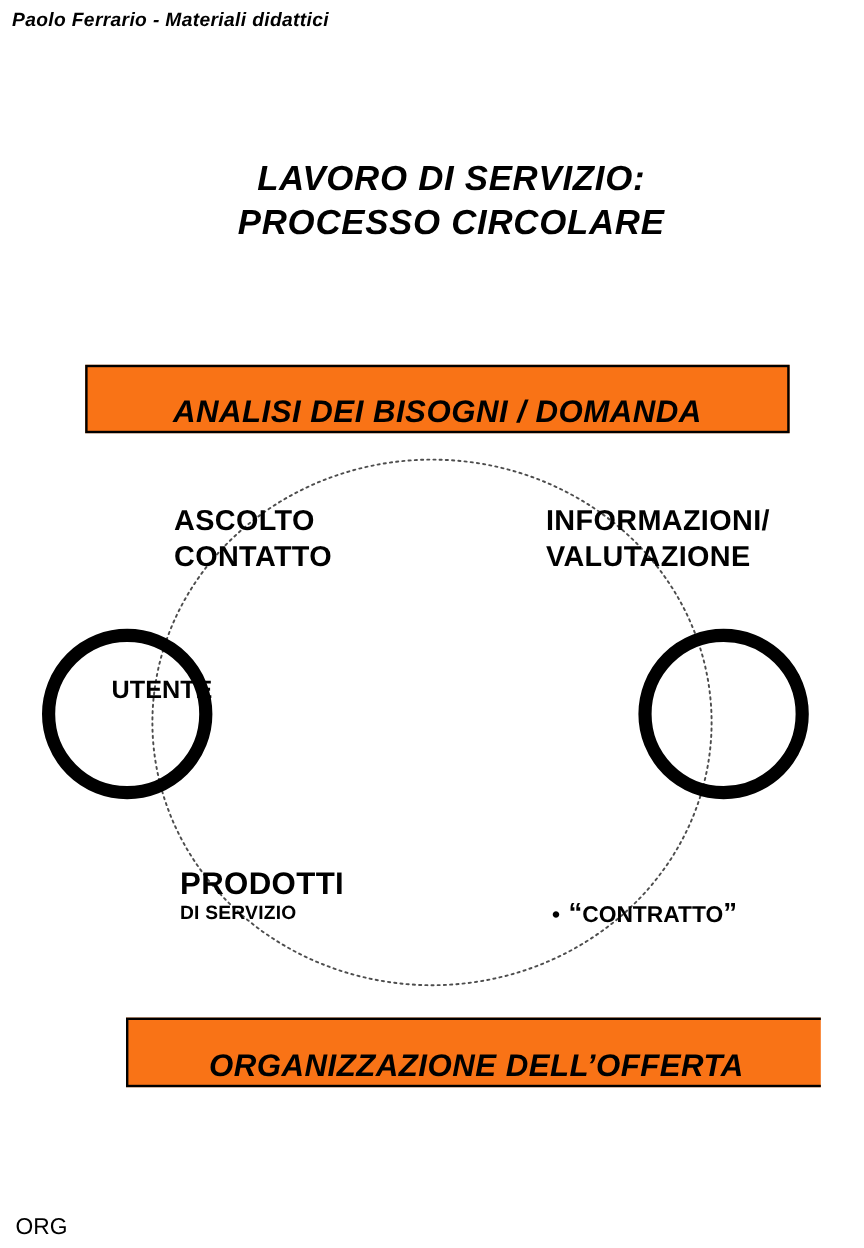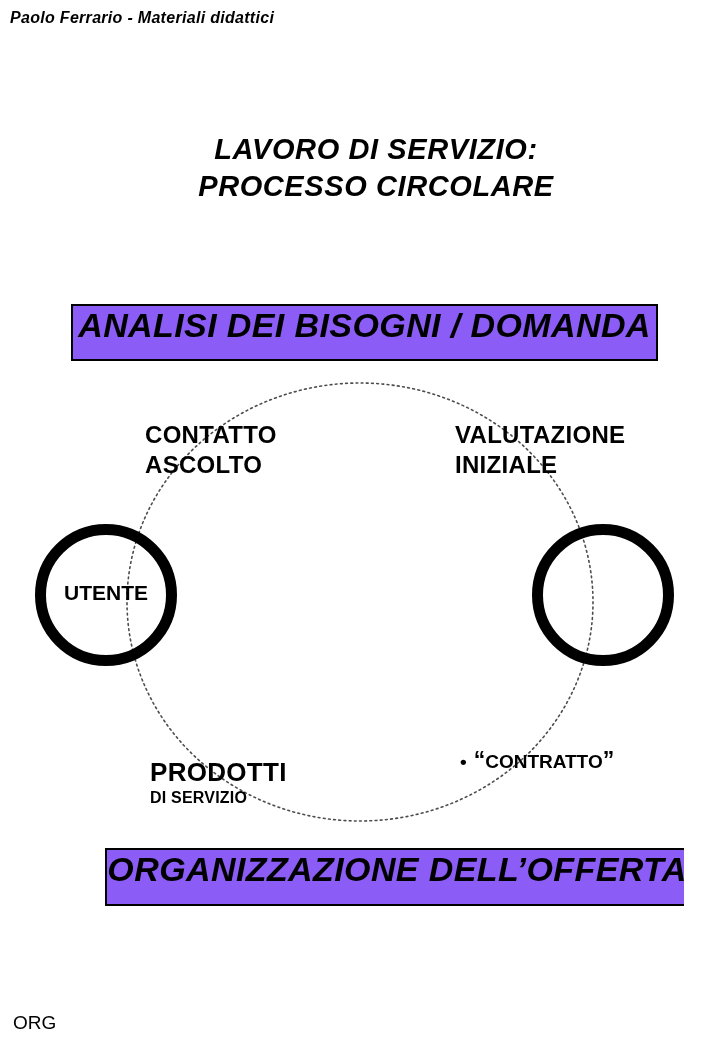--- a/index.html
+++ b/index.html
@@ -31,25 +31,25 @@
     font-size: 29px;
     font-weight: bold;
     font-style: italic;
     line-height: 37px;
     letter-spacing: 0.6px;
     white-space: nowrap;
   }
   .process-box {
     position: absolute;
     border: 2px solid #000000;
-    background: #8b5cf6;
+    background: #f97316;
     display: flex;
-    align-items: flex-start;
+    align-items: flex-end;
     justify-content: center;
-    font-size: 34px;
+    font-size: 26px;
     font-weight: bold;
     font-style: italic;
     letter-spacing: 0.4px;
     white-space: nowrap;
   }
   .box-top    { left: 71px; top: 304px; width: 583px; height: 53px; }
   .box-bottom { left: 105px; top: 848px; width: 580px; height: 54px; }
   .cycle-svg { position: absolute; left: 0; top: 0; }
   .ring {
     position: absolute;
@@ -61,30 +61,30 @@
   }
   .ring-left  { left: 35px;  top: 524px; }
   .ring-right { left: 532px; top: 524px; }
   .ring-label {
     position: absolute;
     width: 142px;
     text-align: center;
     font-weight: bold;
     white-space: nowrap;
   }
-  .ring-label-left  { left: 35px;  top: 581px; font-size: 21px; }
+  .ring-label-left  { left: 35px;  top: 564px; font-size: 21px; text-align: right; }
   .ring-label-right { left: 532px; top: 582px; font-size: 19px; letter-spacing: 0.2px; }
   .phase {
     position: absolute;
     font-weight: bold;
     white-space: nowrap;
   }
   .phase-top-left  { left: 145px; top: 420px; font-size: 24px; line-height: 30px; letter-spacing: 0.3px; }
   .phase-top-right { left: 455px; top: 420px; font-size: 24px; line-height: 30px; letter-spacing: 0.3px; }
-  .phase-bottom-left  { left: 150px; top: 758px; }
+  .phase-bottom-left  { left: 150px; top: 722px; }
   .phase-bottom-left .main { font-size: 26px; line-height: 29px; letter-spacing: 0.3px; }
   .phase-bottom-left .sub  { font-size: 16px; line-height: 21px; letter-spacing: 0.2px; }
   .phase-bottom-right { left: 460px; top: 731px; }
   .phase-bottom-right .main { font-size: 24px; line-height: 28px; margin-left: 12px; letter-spacing: 0.3px; }
   .phase-bottom-right .bullet-line { font-size: 19px; line-height: 24px; margin-top: 17px; }
   .phase-bottom-right .bullet-char { font-size: 19px; margin-right: 7px; }
   .phase-bottom-right .quote { font-size: 23px; }
   .footer-code {
     position: absolute;
     left: 13px;
@@ -107,27 +107,27 @@
 
   <div class="process-box box-top">
     <span>ANALISI DEI BISOGNI / DOMANDA</span>
   </div>
 
   <svg class="cycle-svg" width="720" height="1040" viewBox="0 0 720 1040">
     <ellipse cx="360" cy="602" rx="233" ry="219" fill="none" stroke="#4d4d4d" stroke-width="1.6" stroke-dasharray="1.8 3.4" stroke-linecap="round"></ellipse>
   </svg>
 
   <div class="phase phase-top-left">
+    <div>ASCOLTO</div>
     <div>CONTATTO</div>
-    <div>ASCOLTO</div>
   </div>
 
   <div class="phase phase-top-right">
+    <div>INFORMAZIONI/</div>
     <div>VALUTAZIONE</div>
-    <div>INIZIALE</div>
   </div>
 
   <div class="ring ring-left"></div>
   <div class="ring-label ring-label-left">UTENTE</div>
 
   <div class="ring ring-right"></div>
 
   <div class="phase phase-bottom-left">
     <div class="main">PRODOTTI</div>
     <div class="sub">DI SERVIZIO</div>

